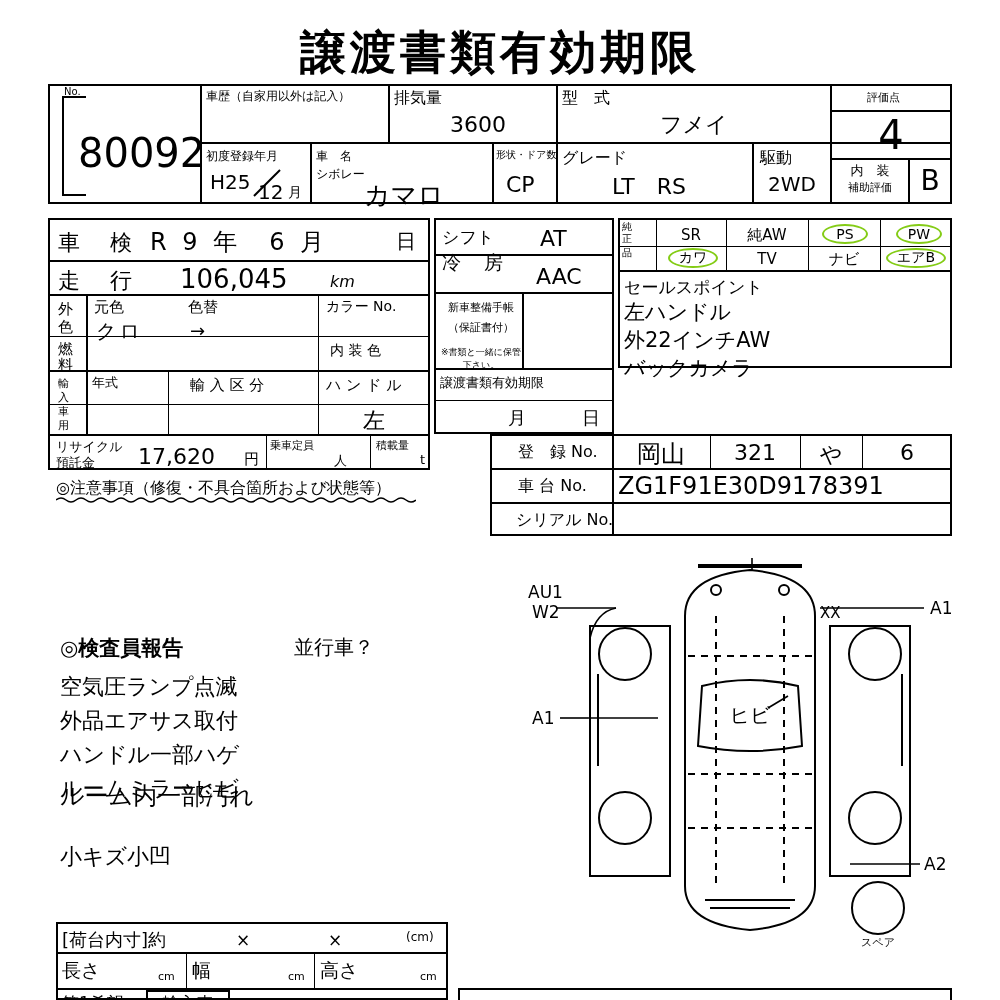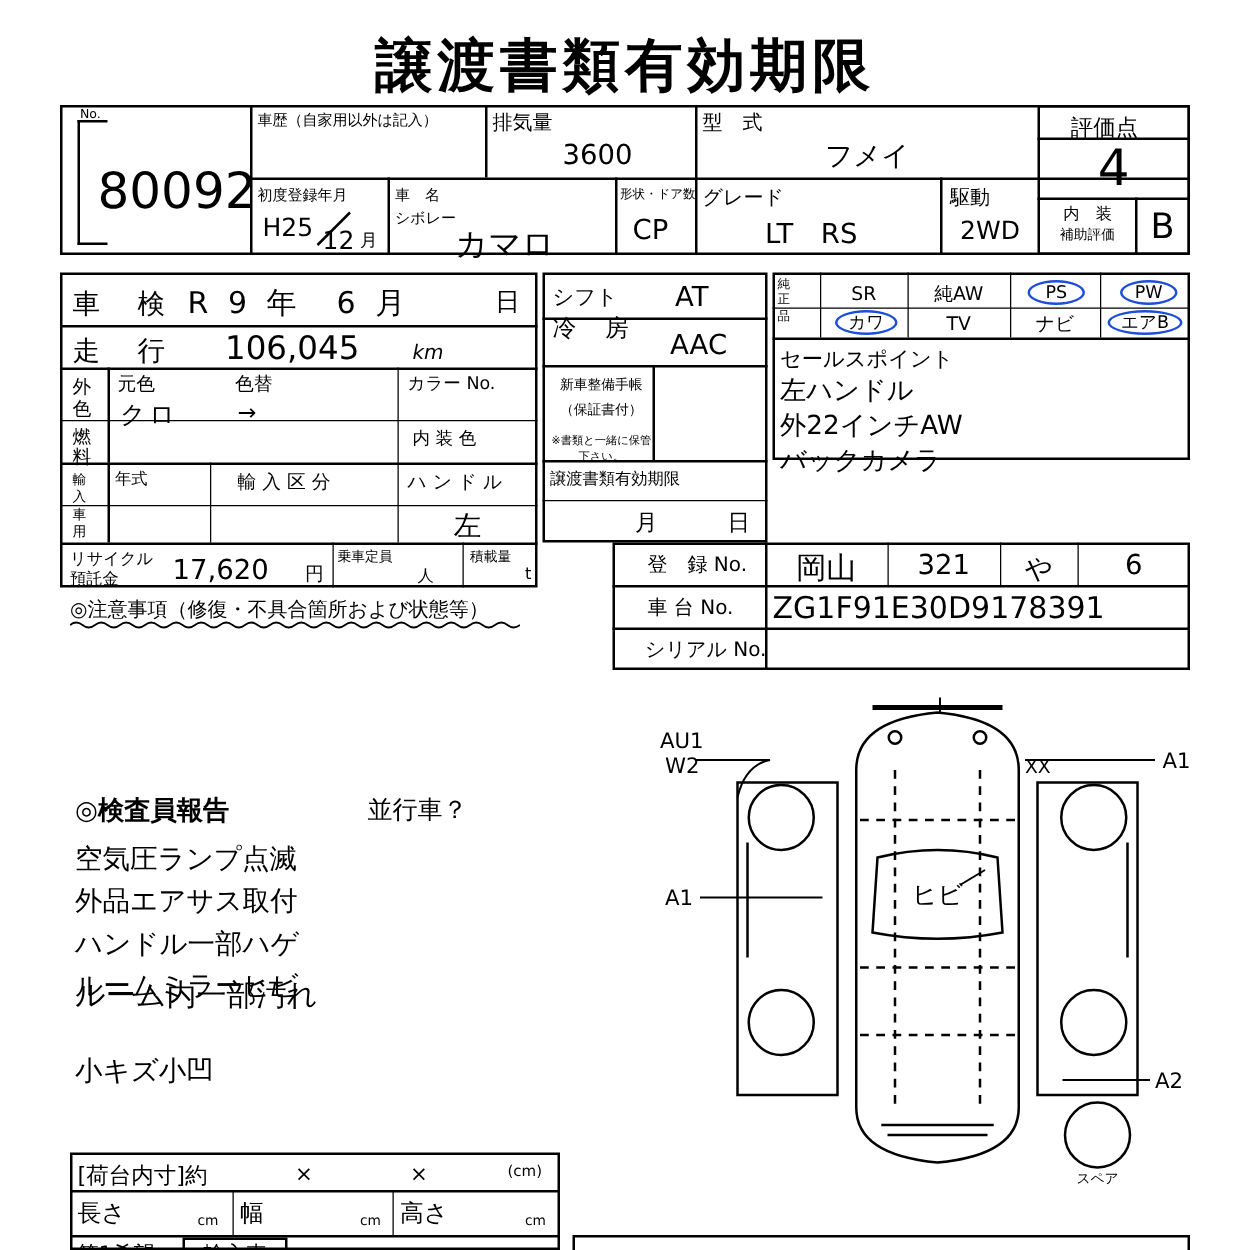--- a/index.html
+++ b/index.html
@@ -19,21 +19,21 @@
     position:absolute;left:0;top:22px;width:1000px;text-align:center;
     font-size:46px;font-weight:bold;letter-spacing:4px;
     font-family:"DejaVu Sans","Liberation Sans",sans-serif;
   }
   .lbl{font-size:15px;}
   .lbl-s{font-size:12px;}
   .lbl-xs{font-size:10px;}
   .val{font-size:22px;}
   .val-l{font-size:26px;}
   .big{font-size:40px;}
-  .oval{border:2px solid #1d4ed8;border-radius:50%;}
+  .oval{border:2px solid #84cc16;border-radius:50%;}
   
   .bracket{position:absolute;border:2px solid #000;border-right:none;}
   .sp{letter-spacing:4px;}
   svg{display:block;}
 </style>
 </head>
 <body>
 
 <div class="sheet">
 
@@ -79,21 +79,21 @@
   <div class="abs lbl" style="left:562px;top:148px;font-size:16px;">グレード</div>
   <div class="abs val" style="left:612px;top:172px;">LT　RS</div>
 
   <div class="abs lbl" style="left:760px;top:148px;font-size:16px;">駆動</div>
   <div class="abs val" style="left:768px;top:172px;font-size:20px;">2WD</div>
 
   <div class="bx" style="left:830px;top:84px;width:122px;height:120px;"></div>
   <div class="abs" style="left:830px;top:110px;width:122px;height:2px;background:#000;"></div>
   <div class="abs" style="left:830px;top:158px;width:122px;height:2px;background:#000;"></div>
   <div class="abs" style="left:908px;top:158px;width:2px;height:46px;background:#000;"></div>
-  <div class="abs lbl" style="left:830px;top:90px;width:107px;text-align:center;font-size:18px;font-family:Liberation Mono, monospace;">評価点</div>
+  <div class="abs lbl" style="left:830px;top:90px;width:107px;text-align:center;font-size:11px;font-family:Liberation Mono, monospace;">評価点</div>
   <div class="abs" style="left:830px;top:112px;width:122px;text-align:center;font-size:40px;">4</div>
   <div class="abs lbl-s" style="left:834px;top:162px;width:72px;text-align:center;font-size:13px;">内　装</div>
   <div class="abs lbl-xs" style="left:832px;top:180px;width:76px;text-align:center;font-size:11px;">補助評価</div>
   <div class="abs" style="left:908px;top:164px;width:44px;text-align:center;font-size:28px;">B</div>
 
   <div class="bx" style="left:48px;top:218px;width:382px;height:252px;"></div>
 
   <div class="abs" style="left:48px;top:260px;width:382px;height:2px;background:#000;"></div>
   <div class="abs" style="left:48px;top:294px;width:382px;height:2px;background:#000;"></div>
   <div class="abs" style="left:48px;top:336px;width:382px;height:1px;background:#000;"></div>

